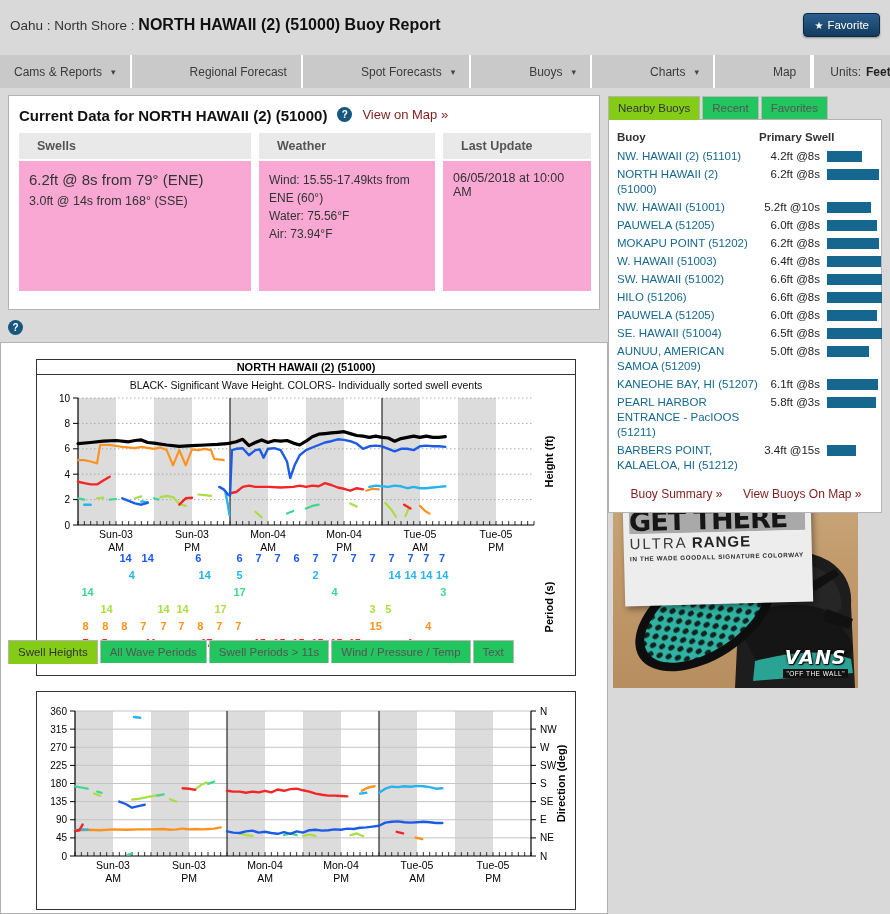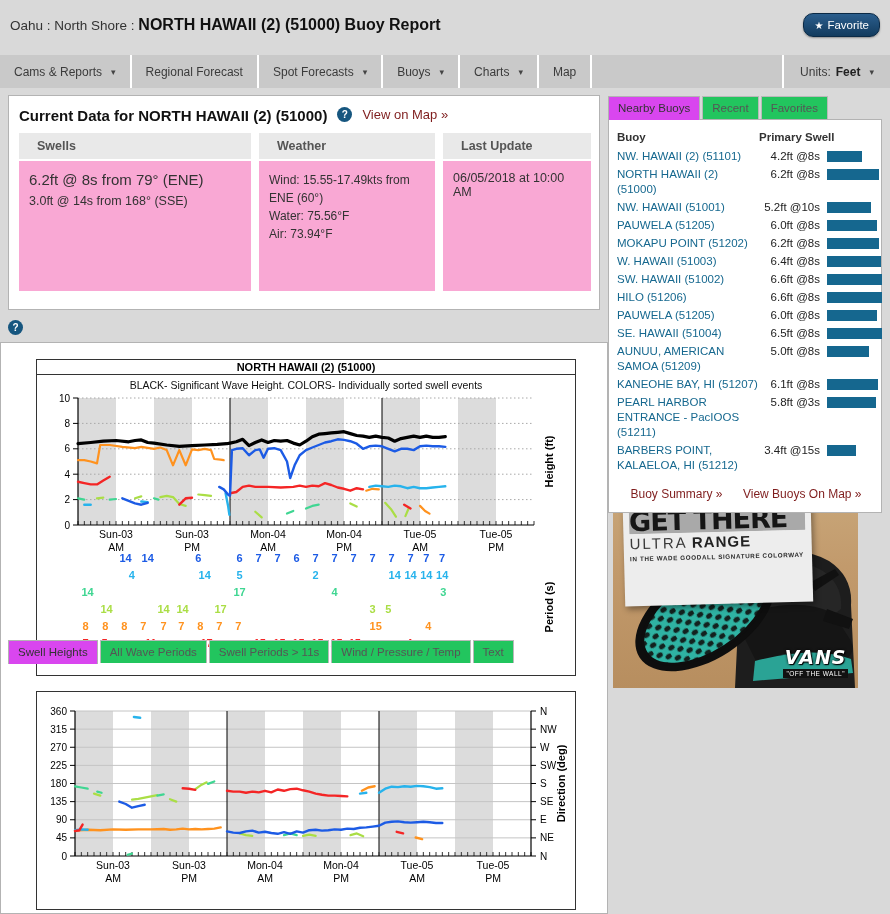--- a/index.html
+++ b/index.html
@@ -11,21 +11,21 @@
     color: #222;
     overflow: hidden;
   }
   
   #breadcrumb-bar { position: absolute; top: 16px; left: 10px; white-space: nowrap; }
   #breadcrumb-prefix { font-size: 13.5px; color: #333; }
   #page-title { font-size: 16px; font-weight: bold; color: #111; }
   #favorite-button {
     position: absolute; top: 13px; right: 10px;
     background: linear-gradient(#2b5e8d, #123b5e);
-    border: 1px solid #0b2a46; border-radius: 10px;
+    border: 1px solid #0b2a46; border-radius: 4px;
     color: #fff; font-size: 11.5px; padding: 5px 10px;
     box-shadow: 0 1px 2px rgba(0,0,0,.35); cursor: pointer;
   }
   #favorite-button .star { font-size: 10px; margin-right: 4px; }
   
   #nav-bar {
     position: absolute; top: 55px; left: 0; width: 890px; height: 33px;
     background: #c9c9c9; display: flex; align-items: stretch;
   }
   .nav-item {
@@ -57,21 +57,21 @@
   #swell-secondary { font-size: 12.5px; margin-top: 6px; color: #333; }
   .weather-line { line-height: 1.5; }
   #last-update-value { font-size: 12.5px; }
   
   .tab-row { display: flex; align-items: flex-end; }
   .tab {
     font-size: 11.5px; color: #555; background: #22c55e;
     border: 1px solid #b9b9b9; border-bottom: none;
     padding: 5px 9px; margin-right: 2px; cursor: pointer; white-space: nowrap;
   }
-  .tab.active { background: #d946ef; color: #333; position: relative; z-index: 3; padding-bottom: 6px; margin-bottom: -1px; border-color: #b3b3b3; text-align: center; }
+  .tab.active { background: #84cc16; color: #333; position: relative; z-index: 3; padding-bottom: 6px; margin-bottom: -1px; border-color: #b3b3b3; text-align: center; }
   
   #sidebar { position: absolute; left: 608px; top: 96px; width: 274px; }
   #sidebar-tabs { padding-left: 0; }
   #sidebar-body { background: #fff; border: 1px solid #b3b3b3; padding: 8px 6px 4px 8px; position: relative; z-index: 1; }
   .buoy-grid-head, .buoy-row { display: grid; grid-template-columns: 142px 68px 1fr; font-size: 11.5px; line-height: 15px; padding: 1.5px 0; }
   .buoy-grid-head { font-weight: bold; color: #333; padding-bottom: 3px; }
   .buoy-name { color: #16688f; cursor: pointer; }
   .buoy-value { text-align: right; padding-right: 7px; color: #222; white-space: nowrap; }
   .buoy-bar-cell { padding-top: 2px; }
   .buoy-bar { height: 11px; background: #15678f; }
@@ -112,21 +112,21 @@
 <body>
 
 <div id="breadcrumb-bar">
   <span id="breadcrumb-prefix">Oahu : North Shore : </span><span id="page-title">NORTH HAWAII (2) (51000) Buoy Report</span>
 </div>
 <button id="favorite-button">
   <span class="star">★</span><span>Favorite</span>
 </button>
 
 <div id="nav-bar">
-  <div id="nav-items" style="display:flex;">
+  <div id="nav-items" style="display:flex;gap:44px;">
       <div class="nav-item">
         <span>Cams &amp; Reports</span>
         <span class="nav-chevron">▾</span>
       </div>
       <div class="nav-item">
         <span>Regional Forecast</span>
       </div>
       <div class="nav-item">
         <span>Spot Forecasts</span>
         <span class="nav-chevron">▾</span>

